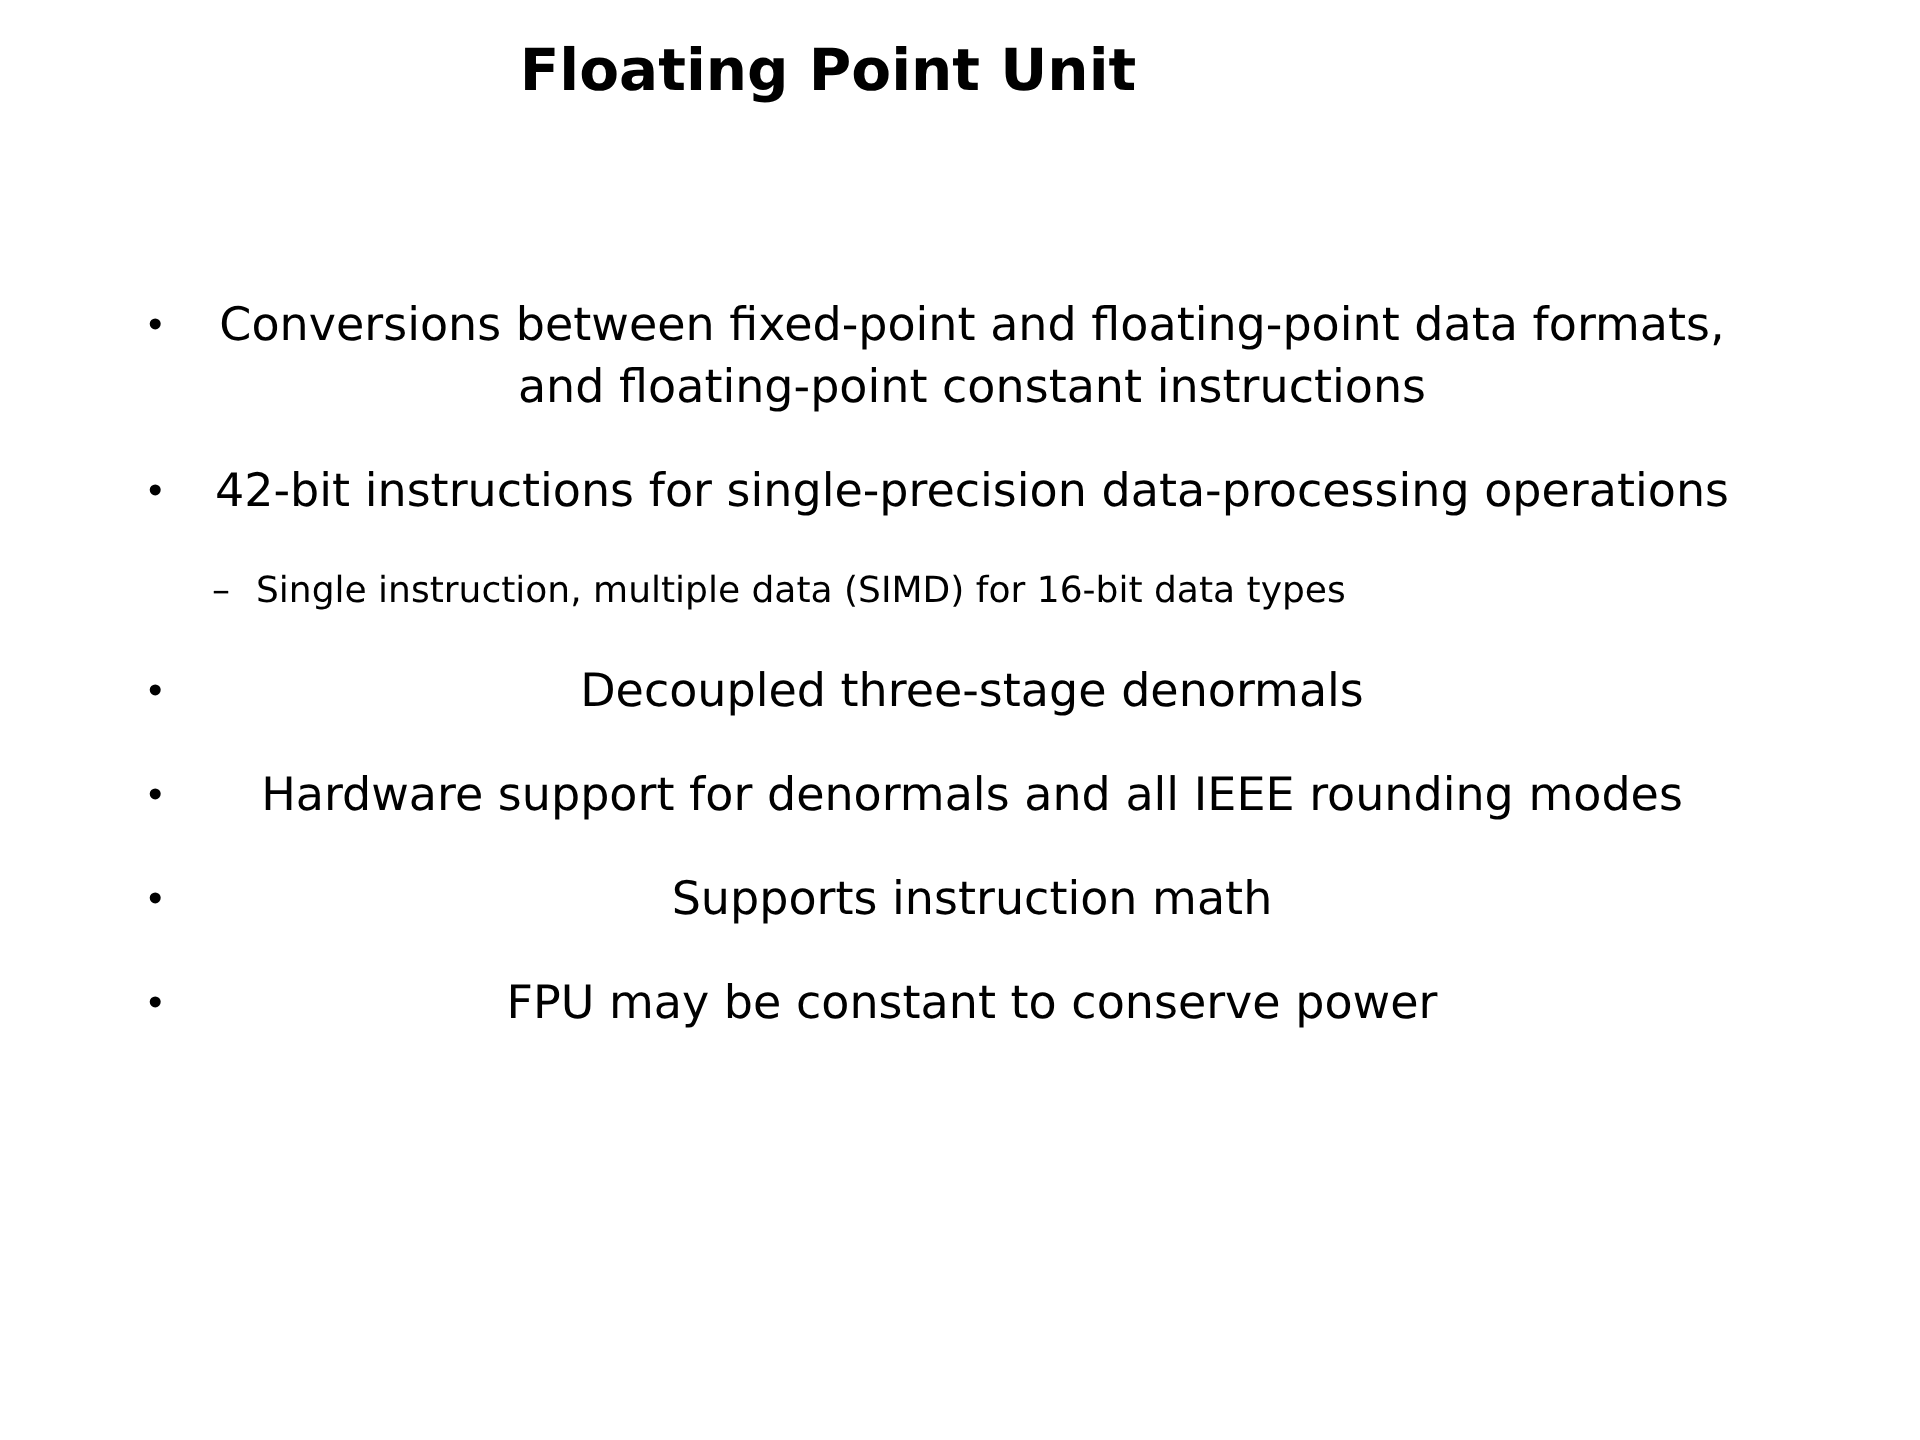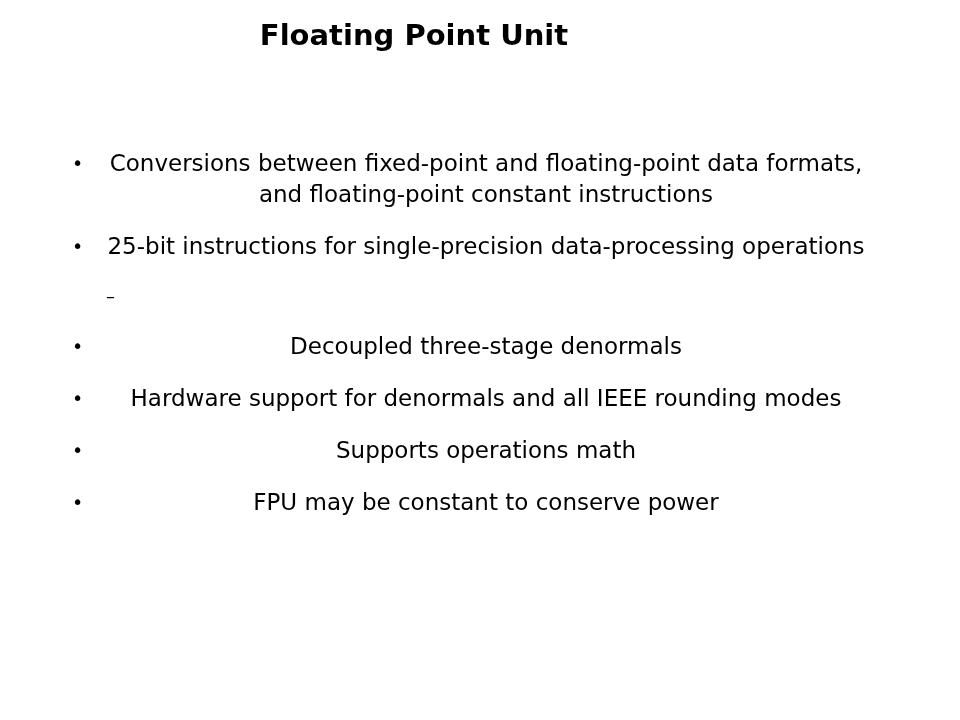--- a/index.html
+++ b/index.html
@@ -93,40 +93,41 @@
 
   <div class="body-list">
 
     <div class="bullet-row level-1">
       <span class="bullet-marker">•</span>
       <span class="bullet-text">Conversions between fixed-point and floating-point data formats, and floating-point constant instructions</span>
     </div>
 
     <div class="bullet-row level-1">
       <span class="bullet-marker">•</span>
-      <span class="bullet-text">25-bit instructions for single-precision data-processing operations</span>
+      <span class="bullet-text">42-bit instructions for single-precision data-processing operations</span>
     </div>
 
     <div class="bullet-row level-2">
       <span class="bullet-marker">–</span>
+      <span class="bullet-text">Single instruction, multiple data (SIMD) for 16-bit data types</span>
     </div>
 
     <div class="bullet-row level-1">
       <span class="bullet-marker">•</span>
       <span class="bullet-text">Decoupled three-stage denormals</span>
     </div>
 
     <div class="bullet-row level-1">
       <span class="bullet-marker">•</span>
       <span class="bullet-text">Hardware support for denormals and all IEEE rounding modes</span>
     </div>
 
     <div class="bullet-row level-1">
       <span class="bullet-marker">•</span>
-      <span class="bullet-text">Supports operations math</span>
+      <span class="bullet-text">Supports instruction math</span>
     </div>
 
     <div class="bullet-row level-1">
       <span class="bullet-marker">•</span>
       <span class="bullet-text">FPU may be constant to conserve power</span>
     </div>
 
   </div>
 </div>
 

